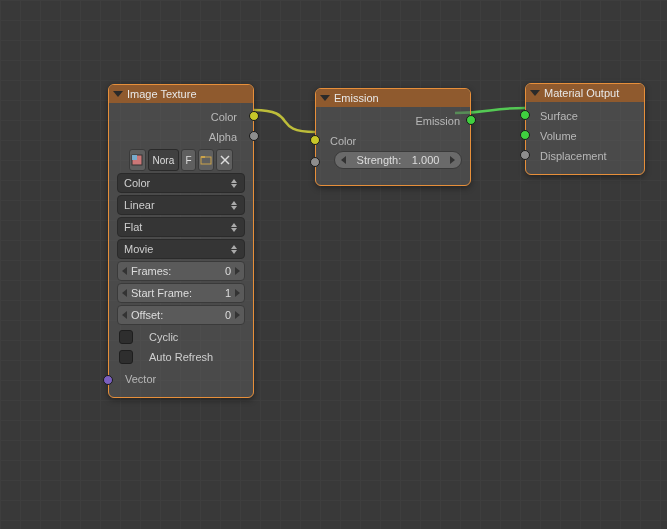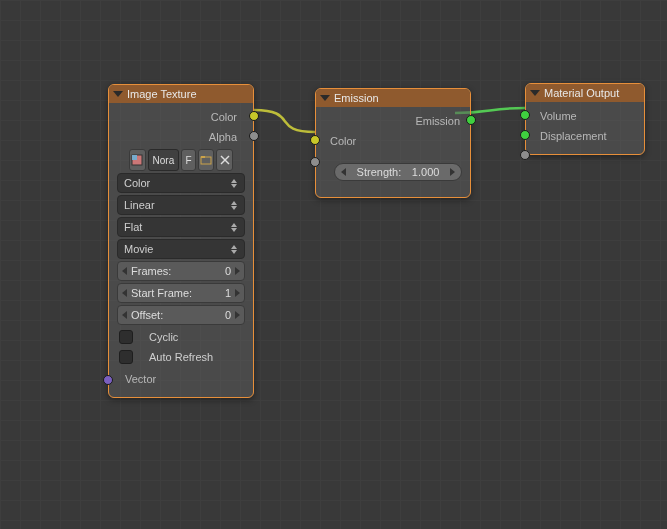--- a/index.html
+++ b/index.html
@@ -74,21 +74,21 @@
   .numfield { justify-content:space-between; padding:0 4px; background:#5a5a5a; border-color:#3a3a3a; color:#ddd; }
   .numfield .tri-l { width:0;height:0;border-top:4px solid transparent;border-bottom:4px solid transparent;border-right:5px solid #333; }
   .numfield .tri-r { width:0;height:0;border-top:4px solid transparent;border-bottom:4px solid transparent;border-left:5px solid #333; }
   .numfield .lab { flex:1; text-align:left; padding-left:4px;}
   .numfield .val { padding-right:4px; }
   .checkbox-row { display:flex; align-items:center; gap:16px; height:20px; padding:0 2px; color:#cfcfcf; }
   .cbox { width:14px; height:14px; border-radius:3px; background:#2e2e2e; border:1px solid #1e1e1e; }
   .img-row { display:flex; gap:2px; height:22px; margin:2px 12px; }
   .img-btn { background:#5f5f5f; border:1px solid #3a3a3a; border-radius:3px; display:flex; align-items:center; justify-content:center; color:#ddd; font-size:10px; }
   .img-name { flex:1; background:#404040; border:1px solid #2a2a2a; border-radius:3px; display:flex; align-items:center; padding:0 4px; color:#ddd; font-size:10px; }
-  .strength-wrap { padding: 0 8px 8px 18px; margin-top: 12px; }
+  .strength-wrap { padding: 0 8px 8px 18px; }
   .strength {
     background:#6a6a6a; border:1px solid #3a3a3a; border-radius:10px;
     height:18px; display:flex; align-items:center; justify-content:space-between;
     padding:0 6px; color:#ddd;
   }
   .strength .tri-l { width:0;height:0;border-top:4px solid transparent;border-bottom:4px solid transparent;border-right:5px solid #333; }
   .strength .tri-r { width:0;height:0;border-top:4px solid transparent;border-bottom:4px solid transparent;border-left:5px solid #333; }
 </style>
 </head>
 <body>
@@ -230,20 +230,23 @@
     <span class="socket sock-grey" style="left:-6px; top:50px;"></span>
   </div>
 </div>
 
 <div class="node" style="left:525px; top:83px; width:120px;">
   <div class="node-header">
     <span class="collapse-tri"></span>
     <span>Material Output</span>
   </div>
   <div class="node-body" style="padding:4px 0 8px 0;">
+    <div class="row left" style="padding-left:14px;">
+      <span>Surface</span>
+    </div>
     <span class="socket sock-green" style="left:-6px; top:8px;"></span>
     <div class="row left" style="padding-left:14px;">
       <span>Volume</span>
     </div>
     <span class="socket sock-green" style="left:-6px; top:28px;"></span>
     <div class="row left" style="padding-left:14px;">
       <span>Displacement</span>
     </div>
     <span class="socket sock-grey" style="left:-6px; top:48px;"></span>
   </div>

